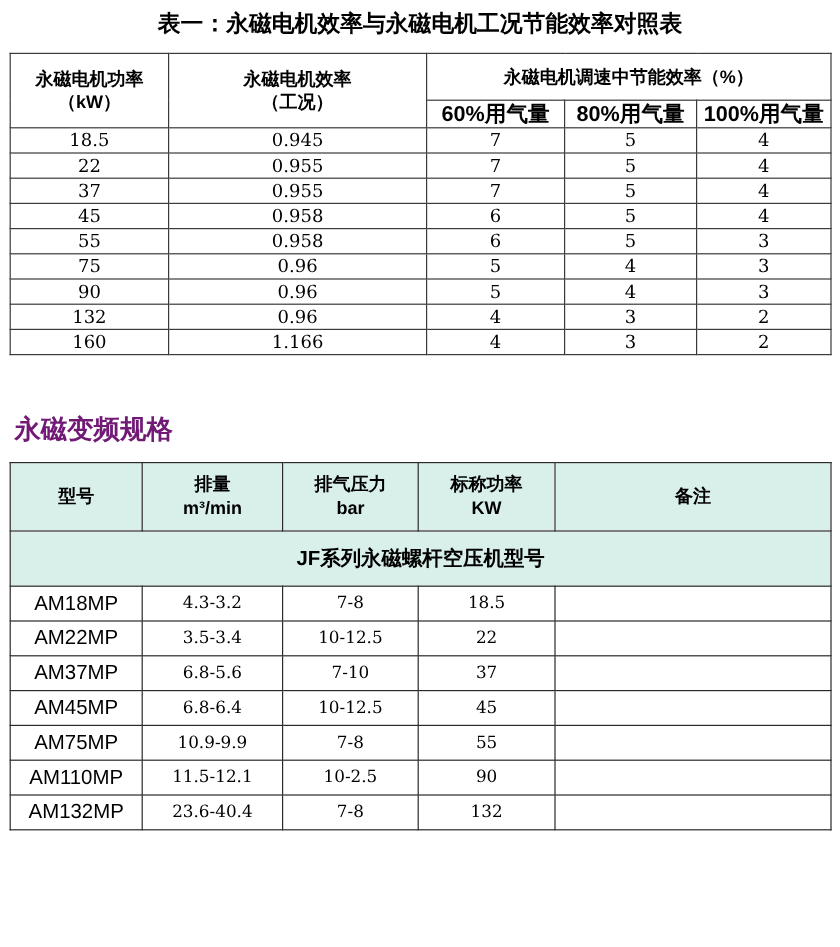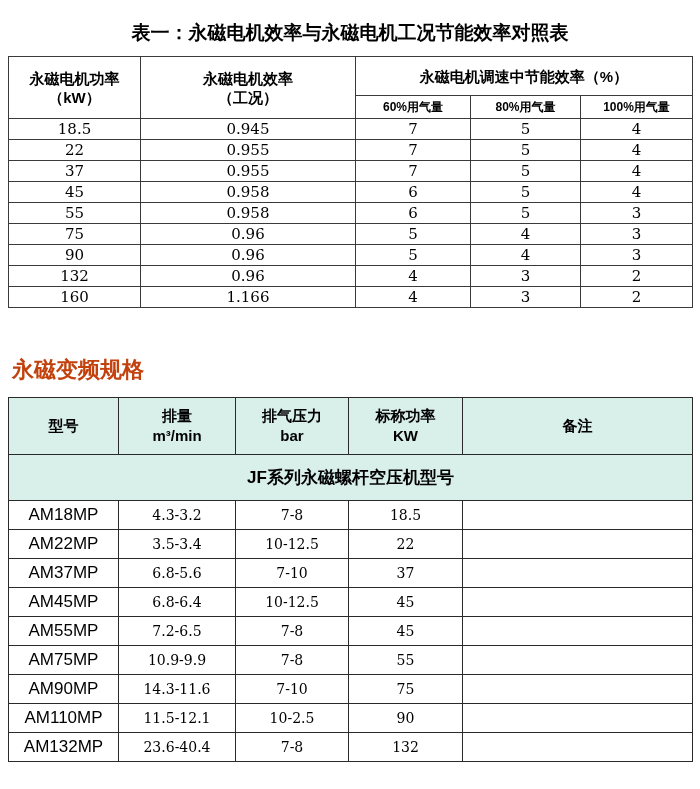--- a/index.html
+++ b/index.html
@@ -9,21 +9,21 @@
     height: 789px;
     background: #ffffff;
     overflow: hidden;
     font-family: "Liberation Sans", sans-serif;
     color: #000;
   }
   .doc-title {
     text-align: center;
     font-weight: bold;
     font-size: 19px;
-    padding-top: 20px;
+    padding-top: 8px;
     line-height: 25px;
   }
   table {
     border-collapse: collapse;
     table-layout: fixed;
     width: 684px;
     margin-left: 8px;
   }
   td, th {
     border: 1px solid #3a3a3a;
@@ -33,34 +33,34 @@
     overflow: hidden;
   }
   
   #table1 { margin-top: 11px; }
   #table1 th {
     font-weight: bold;
     font-size: 15px;
     line-height: 19px;
   }
   #table1 .group-th { height: 39px; }
-  #table1 .sub-th   { height: 23px; font-size: 12px; }
+  #table1 .sub-th   { height: 23px; font-size: 18px; }
   #table1 td {
     height: 21px;
     font-family: "DejaVu Serif", serif;
     font-size: 15px;
     line-height: 16px;
   }
   
   .section-heading {
     margin: 48px 0 0 12px;
     font-weight: bold;
     font-size: 22px;
     line-height: 28px;
-    color: #c2410c;
+    color: #701a75;
     font-family: "Liberation Serif", serif;
   }
   
   #table2 { margin-top: 13px; }
   #table2 td, #table2 th { border-color: #2a2a2a; }
   #table2 .t2-title {
     background: #d9efea;
     height: 46px;
     font-weight: bold;
     font-size: 17px;
@@ -230,41 +230,27 @@
       <td class="num-cell"></td>
     </tr>
     <tr>
       <td class="model-cell">AM45MP</td>
       <td class="num-cell">6.8-6.4</td>
       <td class="num-cell">10-12.5</td>
       <td class="num-cell">45</td>
       <td class="num-cell"></td>
     </tr>
     <tr>
-      <td class="model-cell">AM55MP</td>
-      <td class="num-cell">7.2-6.5</td>
-      <td class="num-cell">7-8</td>
-      <td class="num-cell">45</td>
-      <td class="num-cell"></td>
-    </tr>
-    <tr>
       <td class="model-cell">AM75MP</td>
       <td class="num-cell">10.9-9.9</td>
       <td class="num-cell">7-8</td>
       <td class="num-cell">55</td>
       <td class="num-cell"></td>
     </tr>
     <tr>
-      <td class="model-cell">AM90MP</td>
-      <td class="num-cell">14.3-11.6</td>
-      <td class="num-cell">7-10</td>
-      <td class="num-cell">75</td>
-      <td class="num-cell"></td>
-    </tr>
-    <tr>
       <td class="model-cell">AM110MP</td>
       <td class="num-cell">11.5-12.1</td>
       <td class="num-cell">10-2.5</td>
       <td class="num-cell">90</td>
       <td class="num-cell"></td>
     </tr>
     <tr>
       <td class="model-cell">AM132MP</td>
       <td class="num-cell">23.6-40.4</td>
       <td class="num-cell">7-8</td>

